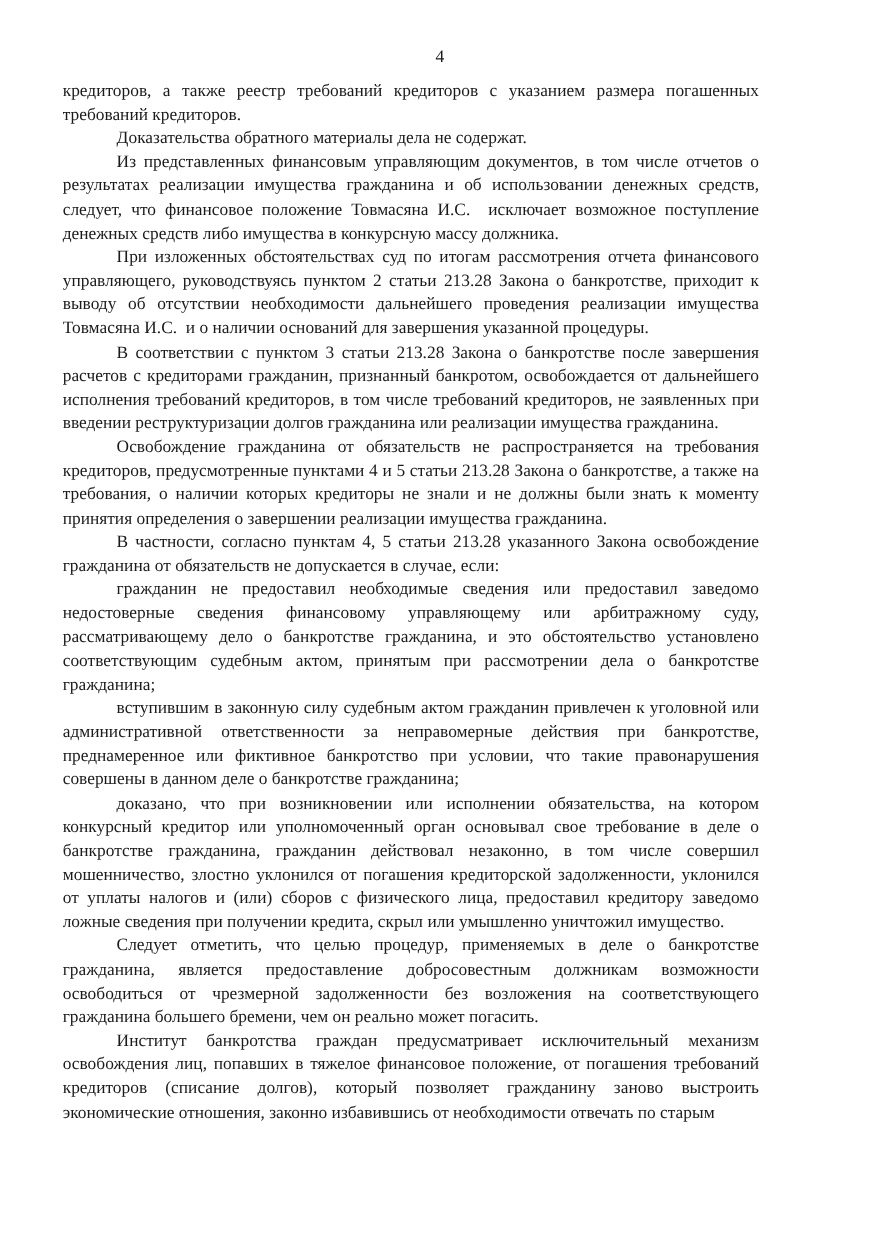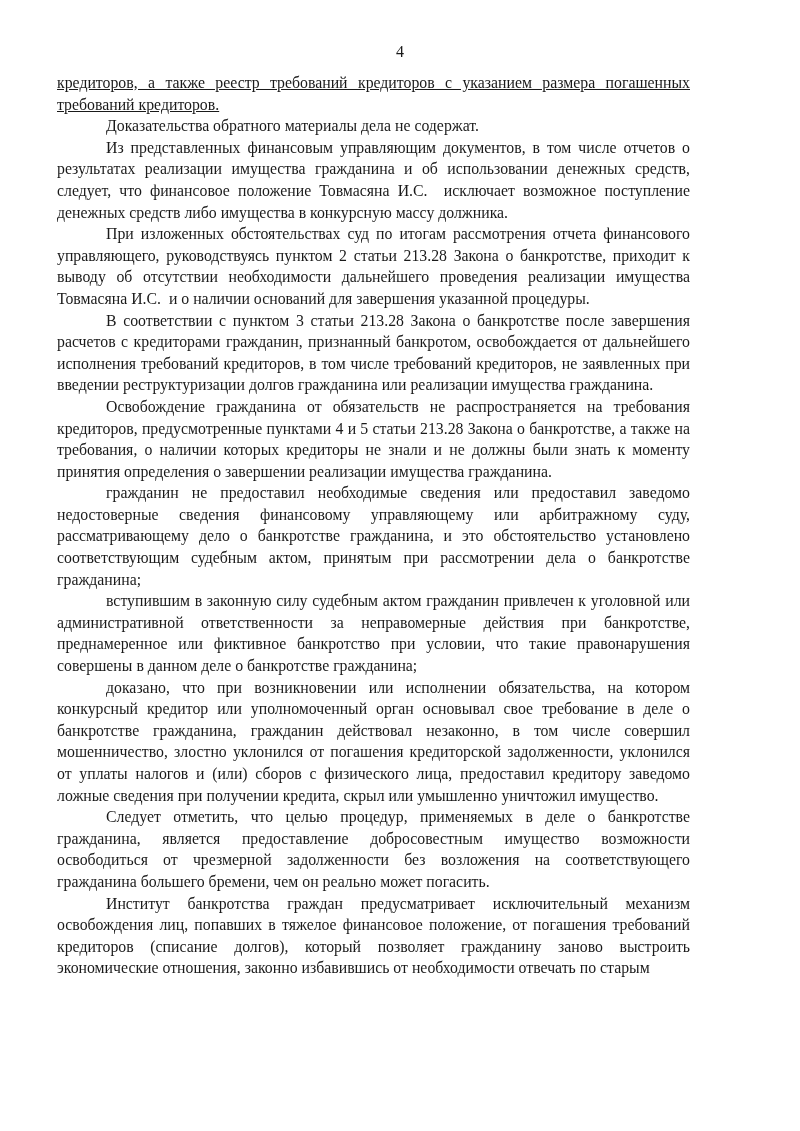--- a/index.html
+++ b/index.html
@@ -35,34 +35,34 @@
     text-align: justify;
     text-justify: inter-word;
   }
   .body-text p {
     margin: 0;
     padding: 0;
     text-indent: 49px;
   }
   .body-text p.no-indent {
     text-indent: 0;
-    text-decoration: underline;
   }
 </style>
 </head>
 <body>
 
 <div class="page">
   <div class="page-number">4</div>
   <div class="body-text" id="paragraphs">
       <p class="no-indent">кредиторов, а также реестр требований кредиторов с указанием размера погашенных требований кредиторов.</p>
       <p>Доказательства обратного материалы дела не содержат.</p>
       <p>Из представленных финансовым управляющим документов, в том числе отчетов о результатах реализации имущества гражданина и об использовании денежных средств, следует, что финансовое положение Товмасяна И.С.&nbsp; исключает возможное поступление денежных средств либо имущества в конкурсную массу должника.</p>
       <p>При изложенных обстоятельствах суд по итогам рассмотрения отчета финансового управляющего, руководствуясь пунктом 2 статьи 213.28 Закона о банкротстве, приходит к выводу об отсутствии необходимости дальнейшего проведения реализации имущества Товмасяна И.С.&nbsp; и о наличии оснований для завершения указанной процедуры.</p>
       <p>В соответствии с пунктом 3 статьи 213.28 Закона о банкротстве после завершения расчетов с кредиторами гражданин, признанный банкротом, освобождается от дальнейшего исполнения требований кредиторов, в том числе требований кредиторов, не заявленных при введении реструктуризации долгов гражданина или реализации имущества гражданина.</p>
       <p>Освобождение гражданина от обязательств не распространяется на требования кредиторов, предусмотренные пунктами 4 и 5 статьи 213.28 Закона о банкротстве, а также на требования, о наличии которых кредиторы не знали и не должны были знать к моменту принятия определения о завершении реализации имущества гражданина.</p>
+      <p>В частности, согласно пунктам 4, 5 статьи 213.28 указанного Закона освобождение гражданина от обязательств не допускается в случае, если:</p>
       <p>гражданин не предоставил необходимые сведения или предоставил заведомо недостоверные сведения финансовому управляющему или арбитражному суду, рассматривающему дело о банкротстве гражданина, и это обстоятельство установлено соответствующим судебным актом, принятым при рассмотрении дела о банкротстве гражданина;</p>
       <p>вступившим в законную силу судебным актом гражданин привлечен к уголовной или административной ответственности за неправомерные действия при банкротстве, преднамеренное или фиктивное банкротство при условии, что такие правонарушения совершены в данном деле о банкротстве гражданина;</p>
       <p>доказано, что при возникновении или исполнении обязательства, на котором конкурсный кредитор или уполномоченный орган основывал свое требование в деле о банкротстве гражданина, гражданин действовал незаконно, в том числе совершил мошенничество, злостно уклонился от погашения кредиторской задолженности, уклонился от уплаты налогов и (или) сборов с физического лица, предоставил кредитору заведомо ложные сведения при получении кредита, скрыл или умышленно уничтожил имущество.</p>
-      <p>Следует отметить, что целью процедур, применяемых в деле о банкротстве гражданина, является предоставление добросовестным имущество возможности освободиться от чрезмерной задолженности без возложения на соответствующего гражданина большего бремени, чем он реально может погасить.</p>
+      <p>Следует отметить, что целью процедур, применяемых в деле о банкротстве гражданина, является предоставление добросовестным должникам возможности освободиться от чрезмерной задолженности без возложения на соответствующего гражданина большего бремени, чем он реально может погасить.</p>
       <p>Институт банкротства граждан предусматривает исключительный механизм освобождения лиц, попавших в тяжелое финансовое положение, от погашения требований кредиторов (списание долгов), который позволяет гражданину заново выстроить экономические отношения, законно избавившись от необходимости отвечать по старым</p>
     </div>
 </div>
 
 </body></html>

